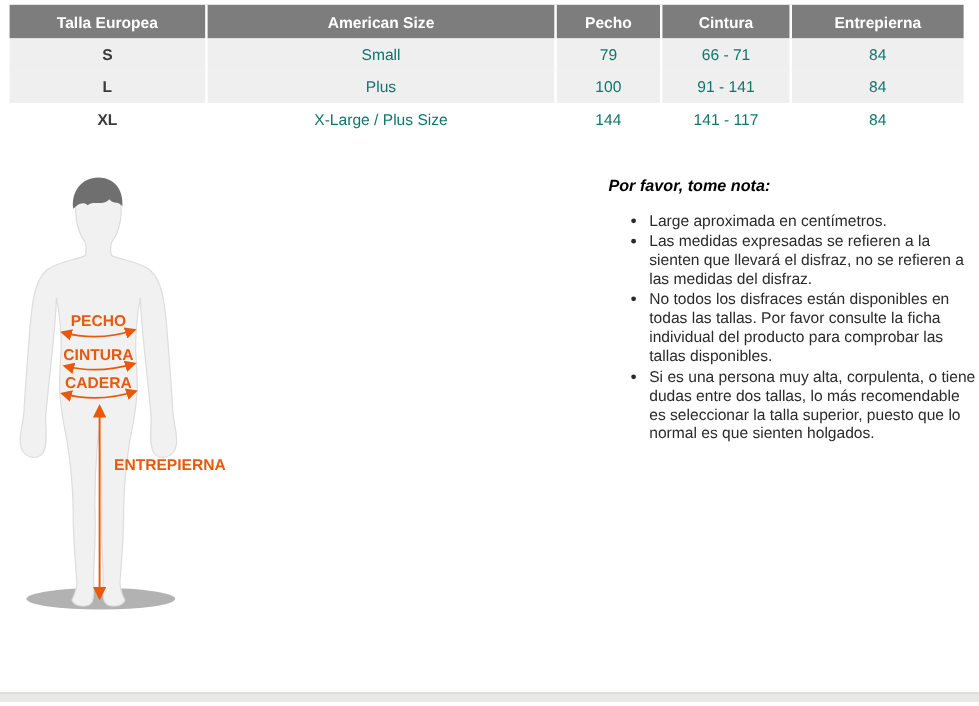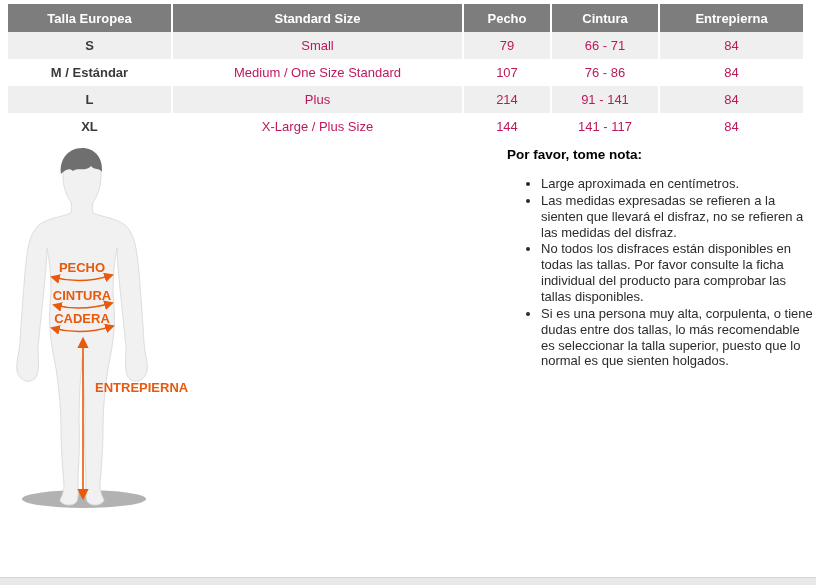--- a/index.html
+++ b/index.html
@@ -14,34 +14,34 @@
   table.size-table col.c1{width:163px;}
   table.size-table col.c2{width:291px;}
   table.size-table col.c3{width:88px;}
   table.size-table col.c4{width:108px;}
   table.size-table col.c5{width:145px;}
   table.size-table th{
     background:#7d7d7d;color:#ffffff;font-weight:bold;font-size:13px;
     height:28px;text-align:center;vertical-align:middle;padding:0;margin-top:36px;
   }
   table.size-table td{
-    font-size:13px;color:#be185d;height:27px;text-align:center;
+    font-size:13px;color:#0f766e;height:27px;text-align:center;
     vertical-align:middle;padding:0;background:#ffffff;
   }
   table.size-table tr.alt td{background:#efefef;}
   table.size-table th + th, table.size-table td + td{border-left:2px solid #ffffff;}
   table.size-table td.first-col{font-weight:bold;color:#3a3a3a;}
 
   
   .figure-box{position:absolute;left:0;top:140px;width:260px;height:420px;}
   .figure-box svg{display:block;}
 
   
   .notes{position:absolute;left:507px;top:147px;width:306px;color:#2b2b2b;}
-  .notes h3{margin:0 0 14px 0;font-size:13.5px;font-weight:bold;color:#000;}
+  .notes h3{margin:0 0 14px 0;font-size:13.5px;font-weight:bold;color:#000;font-style:italic;}
   .notes ul{margin:0;padding:0 0 0 34px;}
   .notes li{font-size:13px;line-height:1.22;margin:0 0 1px 0;}
 
   
   .hscrollbar{
     position:absolute;left:0;top:577px;width:816px;height:8px;
     background:#e8e8e6;border-top:1px solid #d6d6d4;box-sizing:border-box;
   }
 </style>
 </head>
@@ -54,45 +54,38 @@
       <colgroup>
           <col class="c1">
           <col class="c2">
           <col class="c3">
           <col class="c4">
           <col class="c5">
         </colgroup>
       <thead>
         <tr>
           <th>Talla Europea</th>
-          <th>Standard Size</th>
+          <th>American Size</th>
           <th>Pecho</th>
           <th>Cintura</th>
           <th>Entrepierna</th>
         </tr>
       </thead>
       <tbody>
         <tr class="alt">
           <td class="first-col">S</td>
           <td>Small</td>
           <td>79</td>
           <td>66 - 71</td>
           <td>84</td>
         </tr>
-        <tr>
-          <td class="first-col">M / Estándar</td>
-          <td>Medium / One Size Standard</td>
-          <td>107</td>
-          <td>76 - 86</td>
-          <td>84</td>
-        </tr>
         <tr class="alt">
           <td class="first-col">L</td>
           <td>Plus</td>
-          <td>214</td>
+          <td>100</td>
           <td>91 - 141</td>
           <td>84</td>
         </tr>
         <tr>
           <td class="first-col">XL</td>
           <td>X-Large / Plus Size</td>
           <td>144</td>
           <td>141 - 117</td>
           <td>84</td>
         </tr>

